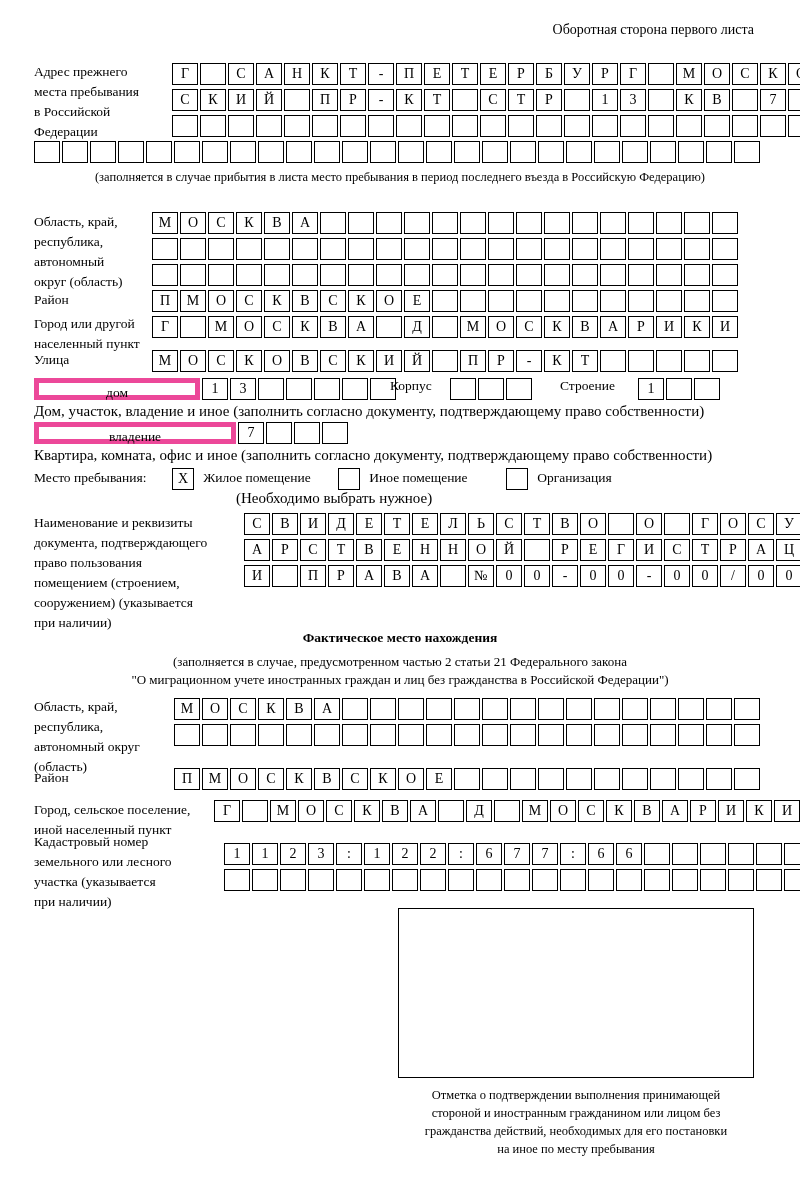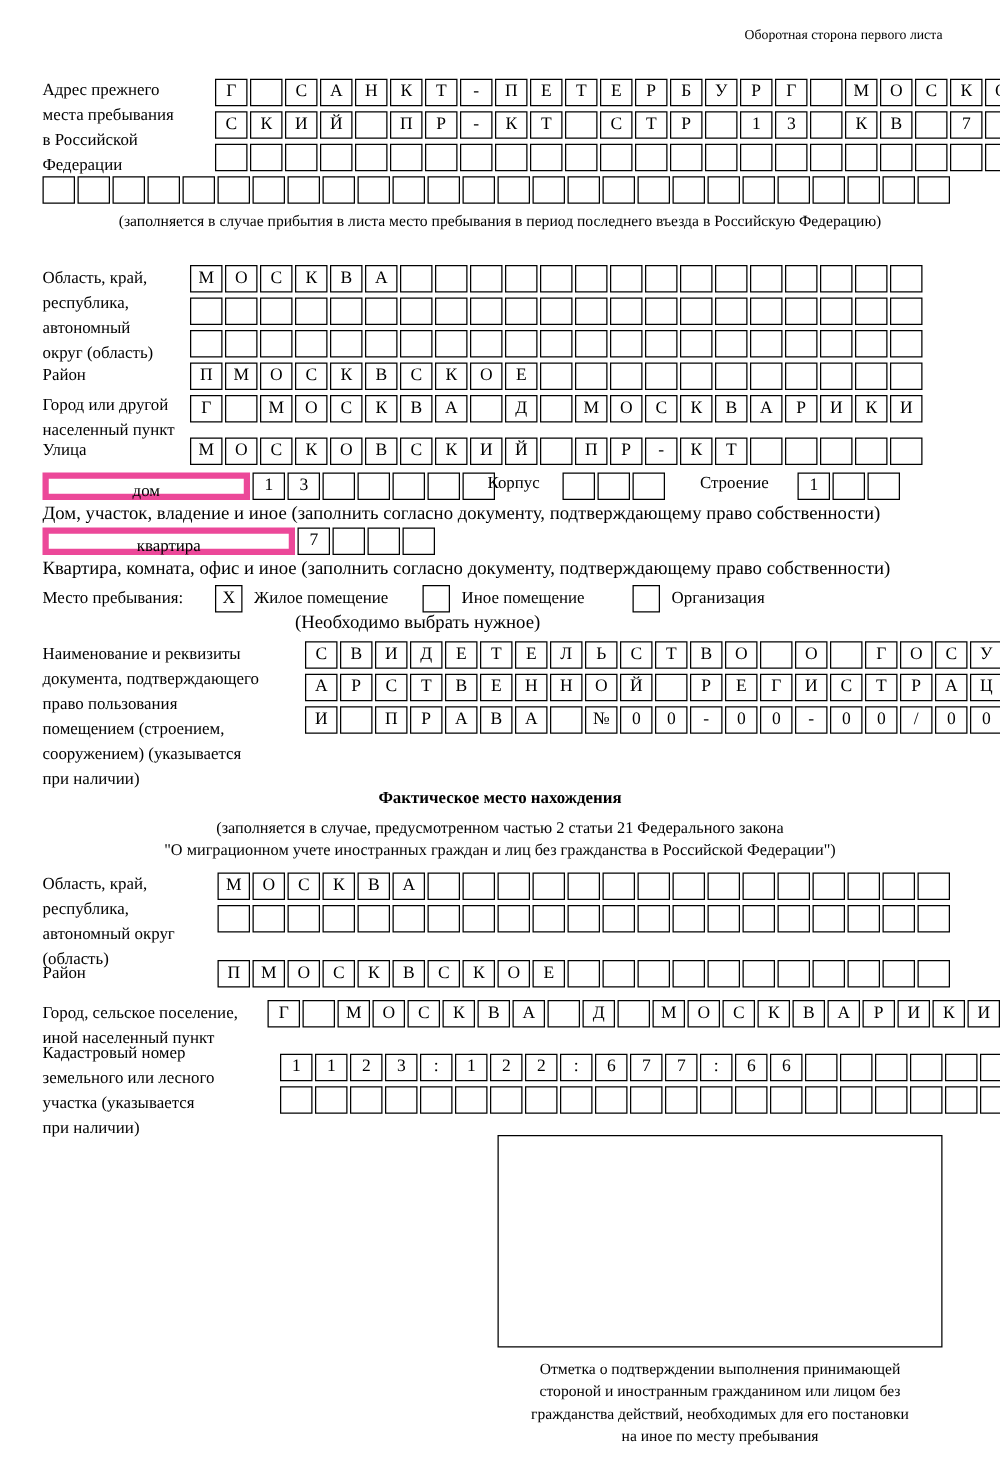--- a/index.html
+++ b/index.html
@@ -18,21 +18,21 @@
   .page {
     position: relative;
     width: 800px;
     height: 1180px;
     overflow: hidden;
   }
   .hdr-right {
     position: absolute;
     right: 46px;
     top: 22px;
-    font-size: 11px;
+    font-size: 14px;
   }
   .lbl {
     position: absolute;
     font-size: 13.5px;
     line-height: 20px;
     white-space: pre-line;
   }
   .center {
     position: absolute;
     text-align: center;
@@ -386,21 +386,21 @@
     </div>
   <div class="lbl" style="left:560px; top:376px;">Строение</div>
   <div class="row" id="s2-stroenie" style="left:638px; top:378px;">
       <div class="cell filled">1</div>
       <div class="cell"></div>
       <div class="cell"></div>
     </div>
 
   <div class="plainline" style="left:34px; top:403px;">Дом, участок, владение и иное (заполнить согласно документу, подтверждающему право собственности)</div>
 
-  <div class="boxlabel" style="left:34px; top:422px; width:202px;">квартира</div>
+  <div class="boxlabel" style="left:34px; top:422px; width:202px;">владение</div>
   <div class="row" id="s2-flat" style="left:238px; top:422px;">
       <div class="cell filled">7</div>
       <div class="cell"></div>
       <div class="cell"></div>
       <div class="cell"></div>
     </div>
   <div class="plainline" style="left:34px; top:447px;">Квартира, комната, офис и иное (заполнить согласно документу, подтверждающему право собственности)</div>
 
   <div class="lbl" style="left:34px; top:468px;">Место пребывания:</div>
   <div style="position:absolute; left:172px; top:468px;">

